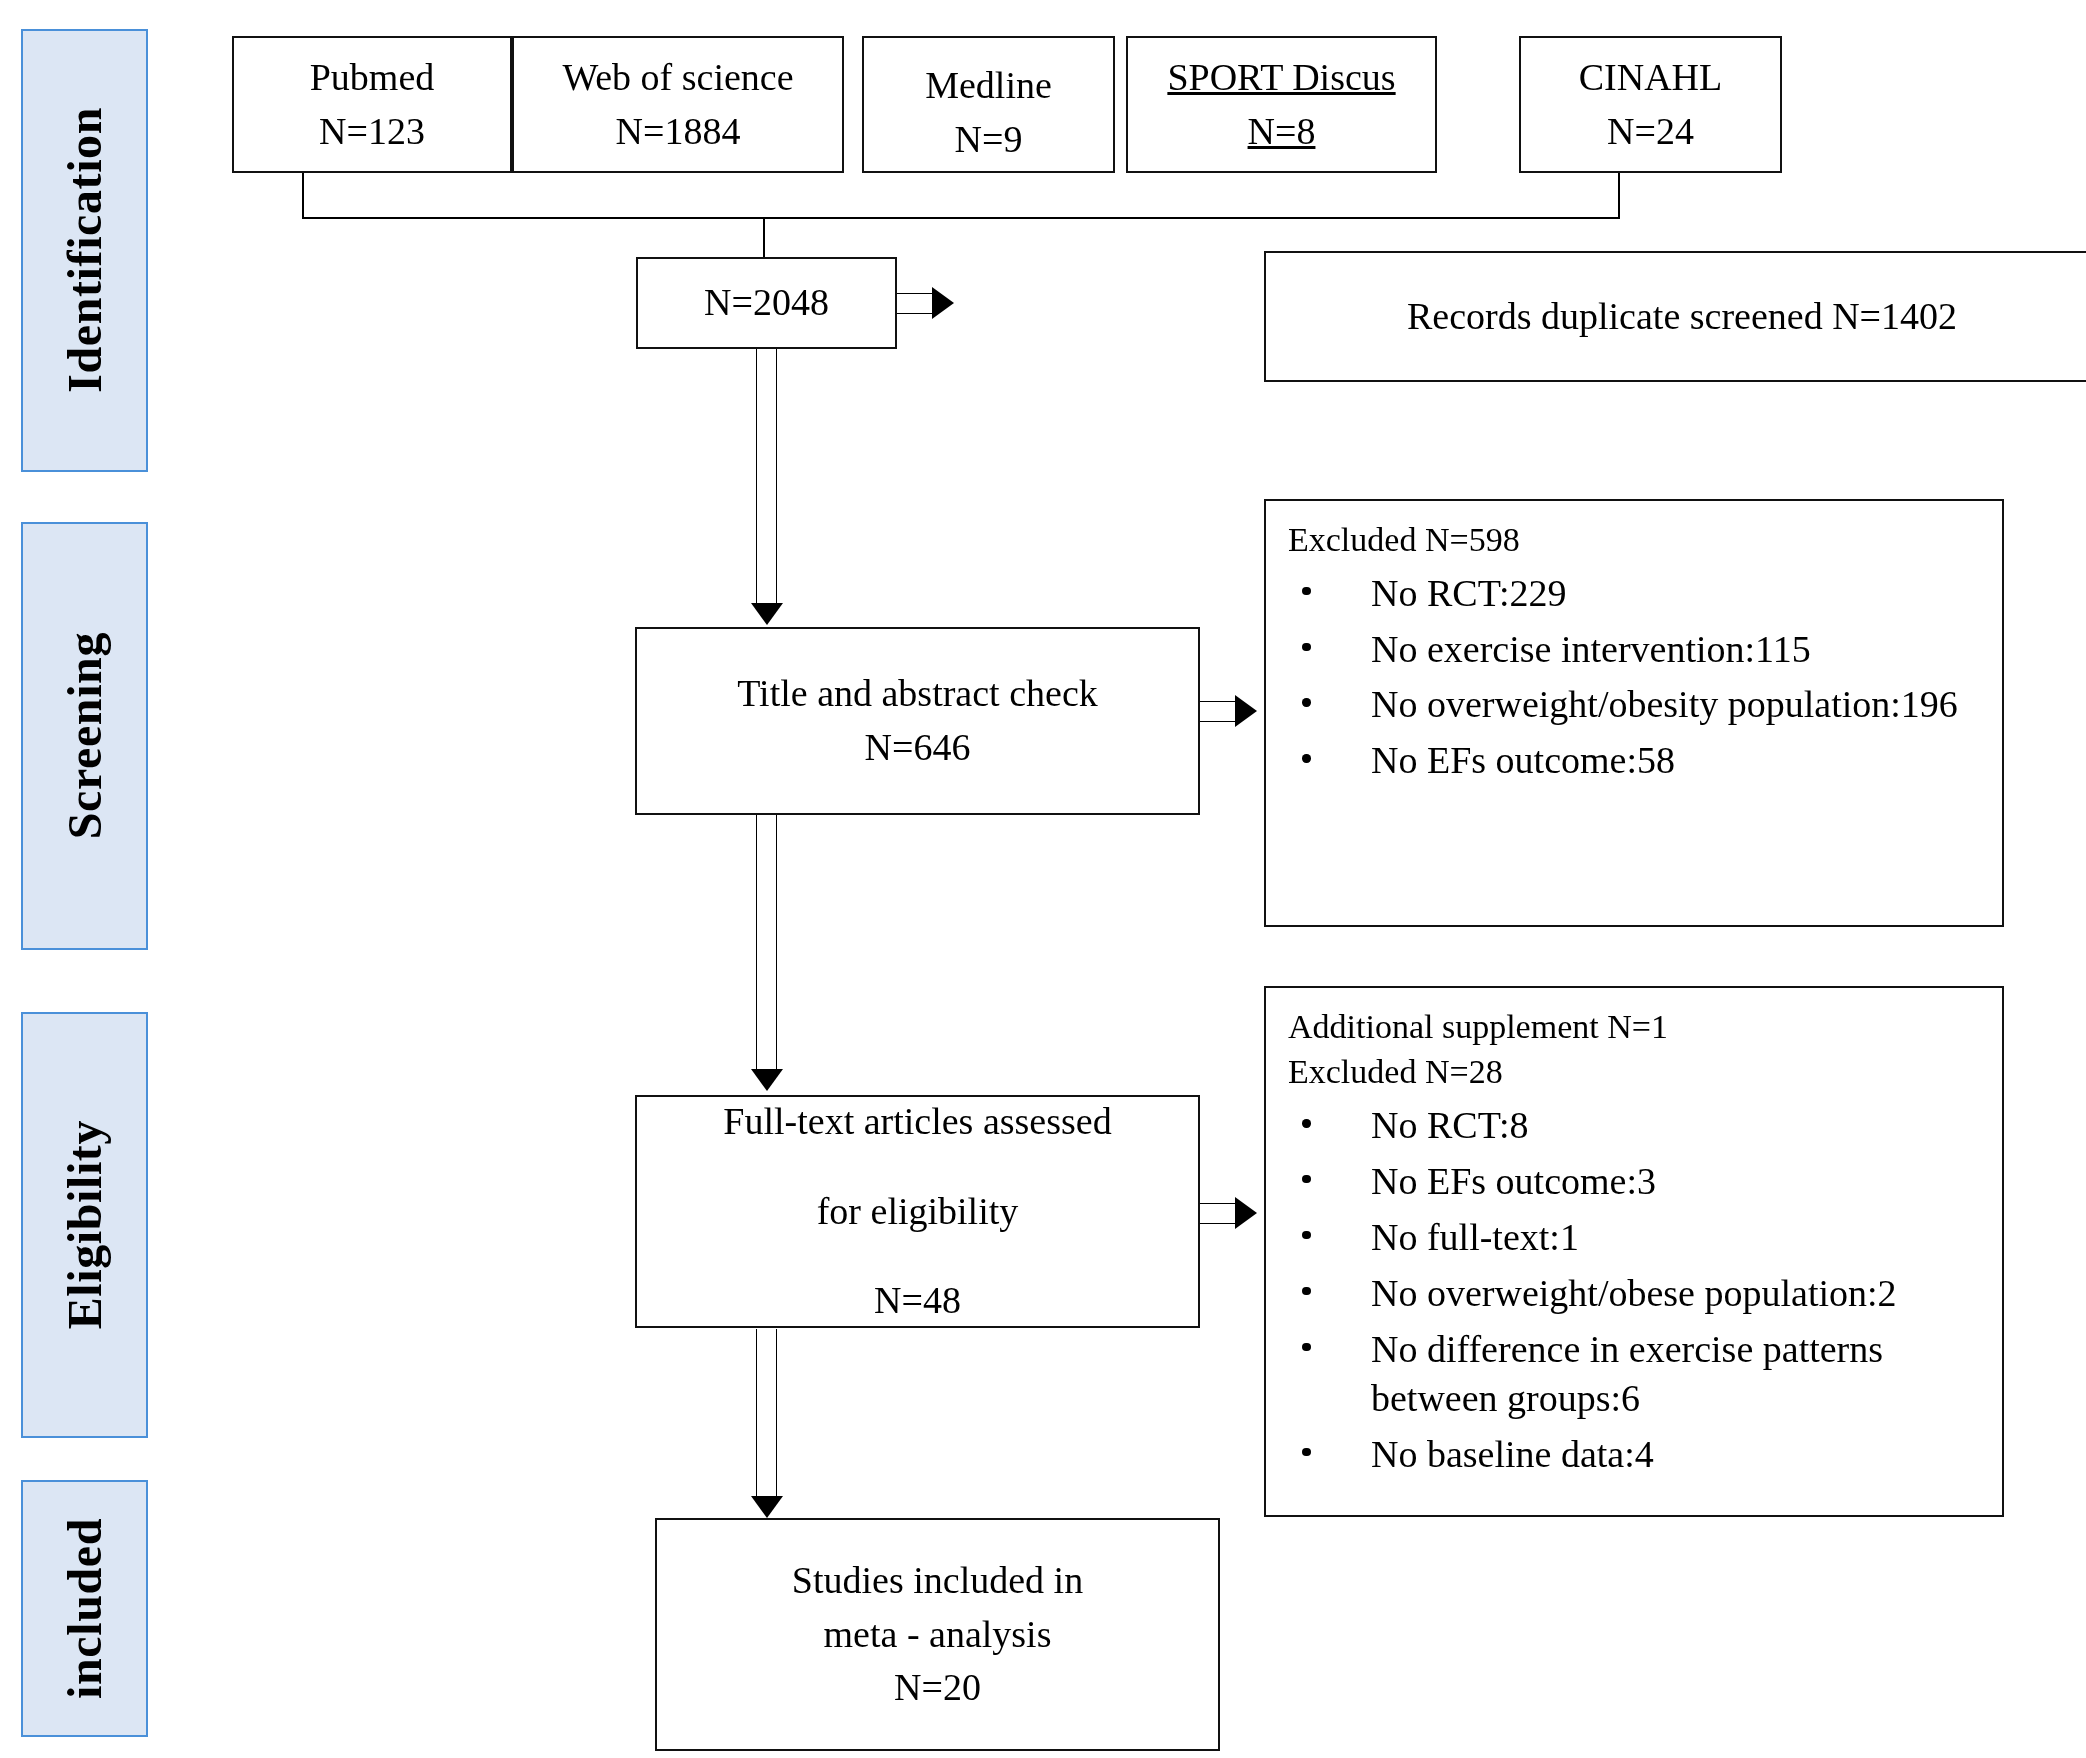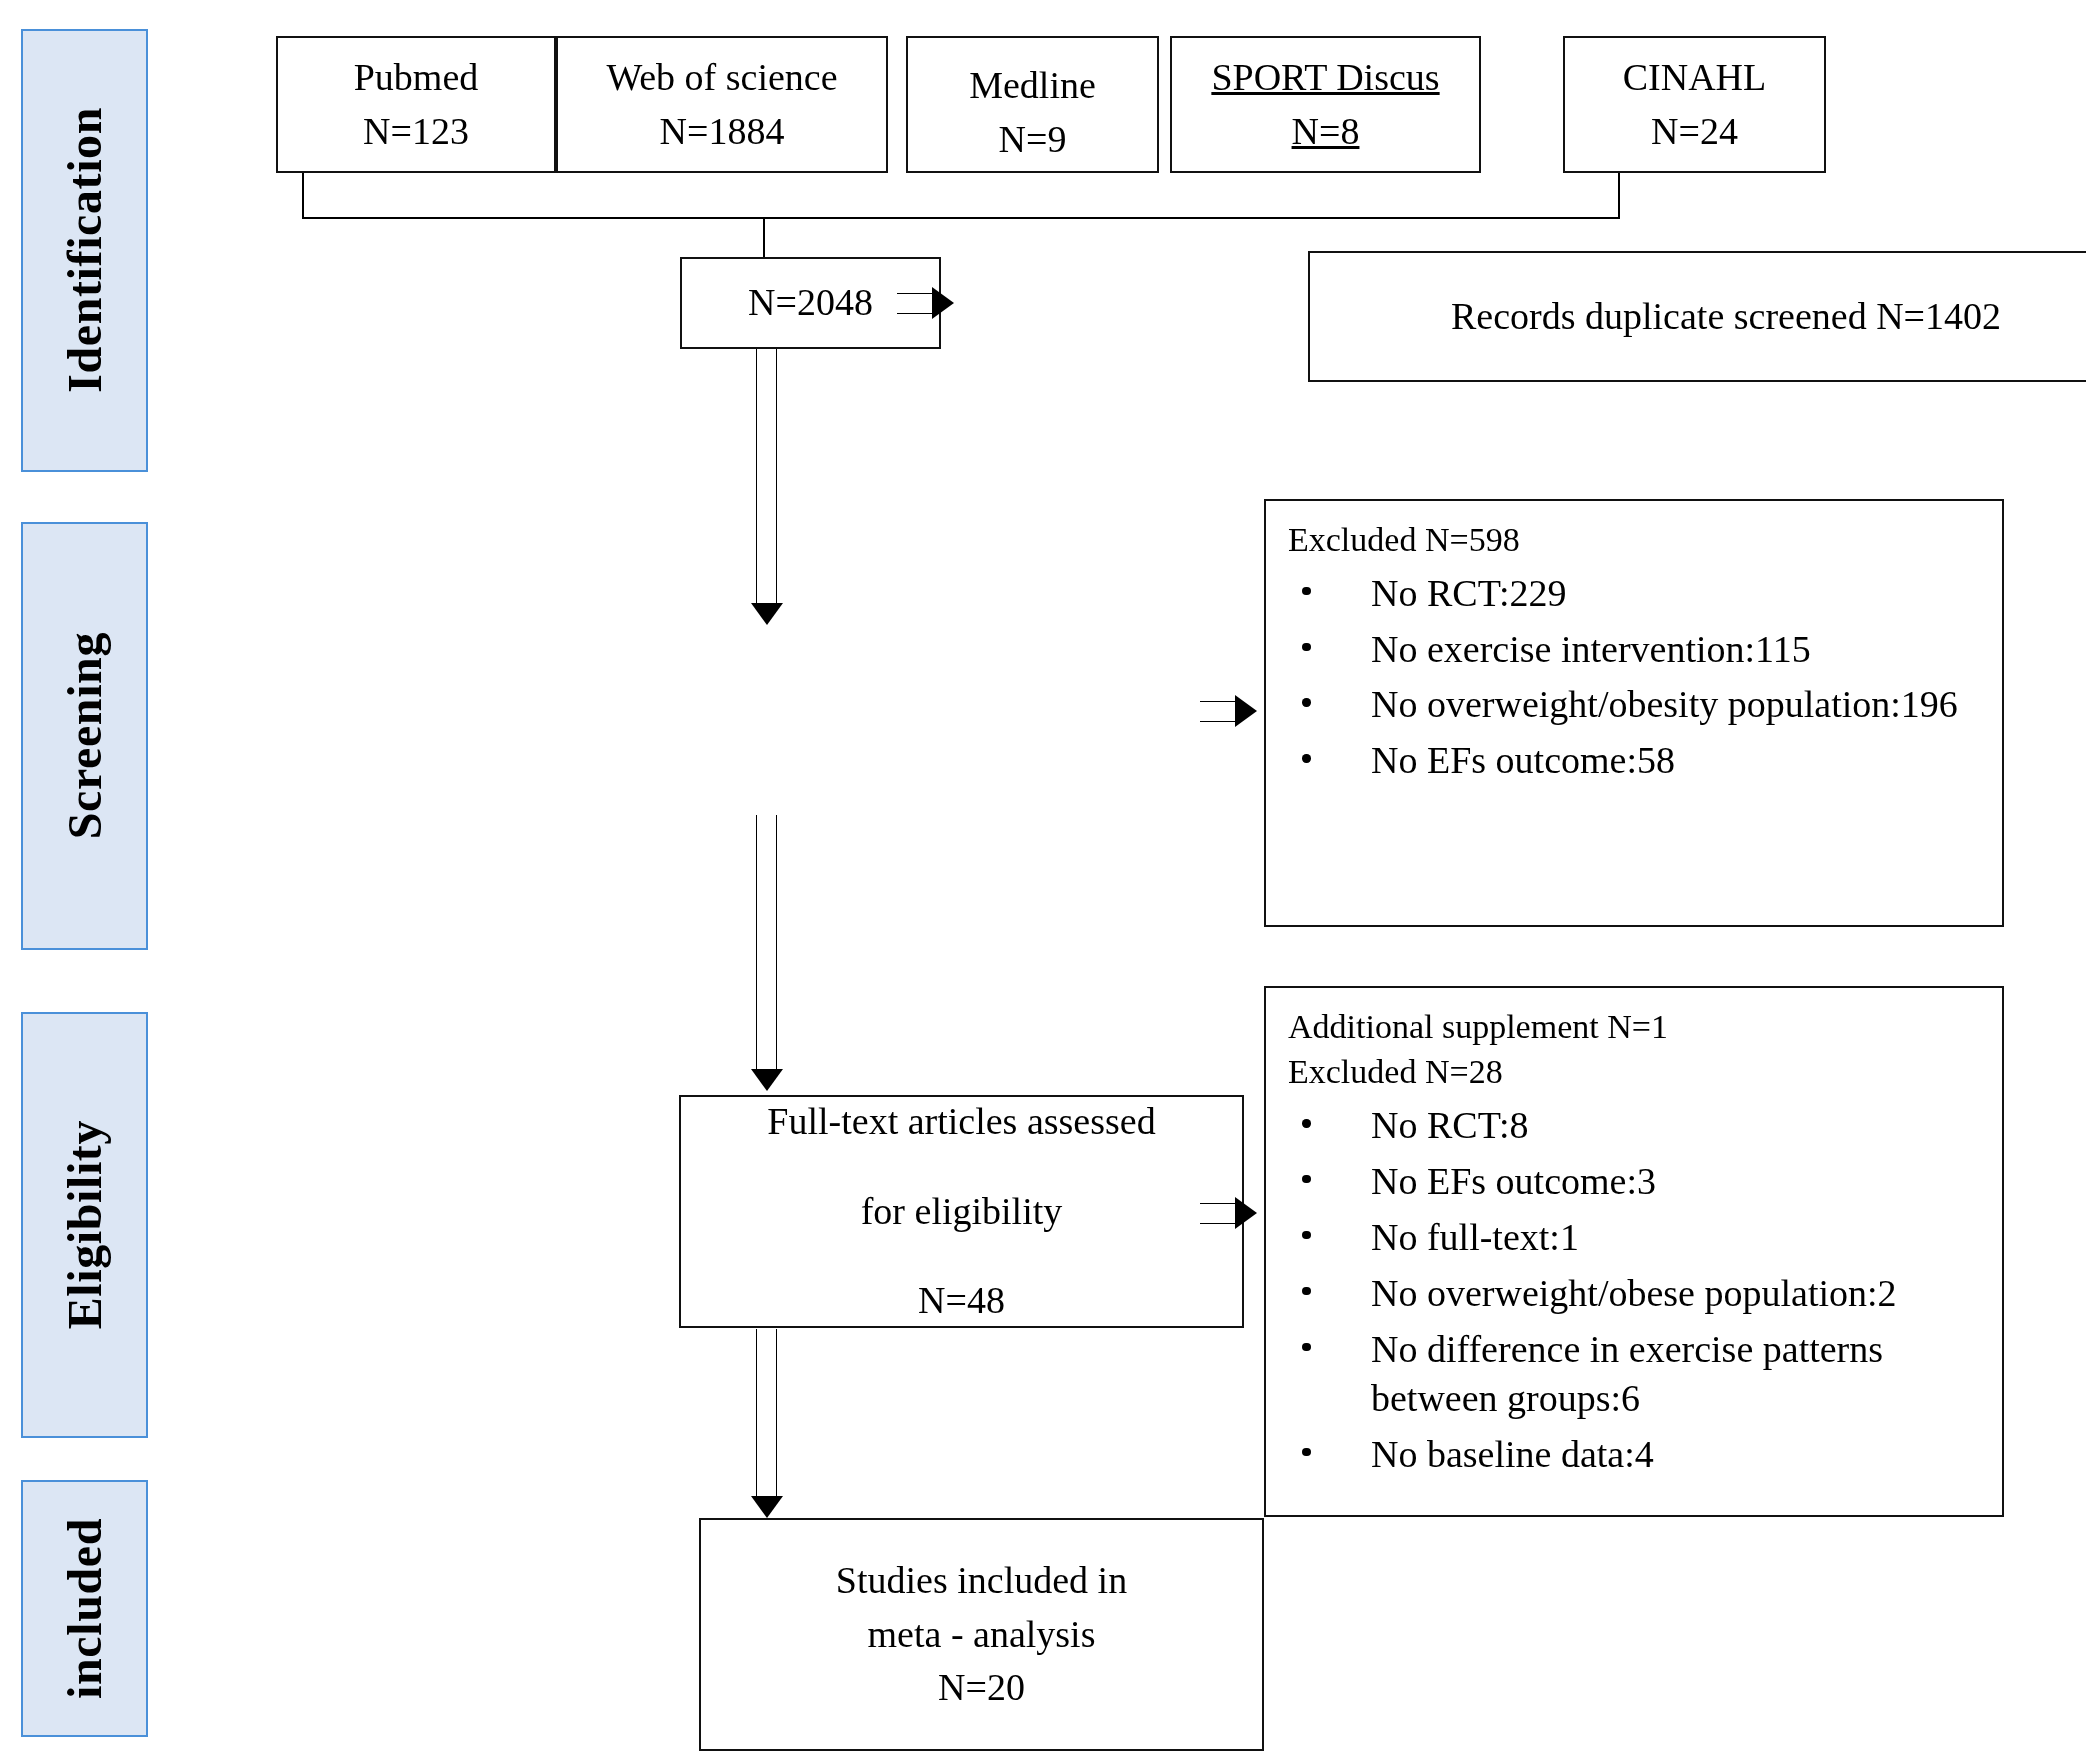--- a/index.html
+++ b/index.html
@@ -36,21 +36,21 @@
     flex-direction:column;
     align-items:center;
     justify-content:center;
     text-align:center;
     color:#000;
     font-size:38px;
     line-height:1.42;
     font-family:"Liberation Serif", serif;
   }
   .box .line{display:block;white-space:nowrap;}
-  .box.pad{padding:3.9px 6.5px;margin-left:44px;}
+  .box.pad{padding:3.9px 6.5px;}
 
   
   .box.listbox{
     display:block;
     text-align:left;
     padding:17px 19.4px 17px 22px;
     justify-content:flex-start;
   }
   .box.listbox .hdr{display:block;font-size:34px;line-height:1.30;margin:0 0 1.3px 0;}
   .box.listbox ul{list-style:none;margin:0;padding:0;}
@@ -166,20 +166,24 @@
   <div class="shaft-h" style="left:897px;top:293px;width:38px;height:21px;"></div>
   <div class="head-h" style="left:932px;top:287px;"></div>
 
   <div class="box pad" style="left:1264px;top:251px;width:836px;height:131px;">
     <span class="line">Records duplicate screened N=1402</span>
   </div>
 
   <div class="shaft-v" style="left:756px;top:349px;width:21px;height:257px;"></div>
   <div class="head-v" style="left:751px;top:603px;"></div>
 
+  <div class="box pad" style="left:635px;top:627px;width:565px;height:188px;">
+    <span class="line">Title and abstract check</span>
+    <span class="line">N=646</span>
+  </div>
 
   <div class="shaft-h" style="left:1200px;top:701px;width:38px;height:21px;"></div>
   <div class="head-h" style="left:1235px;top:695px;"></div>
 
   <div class="box listbox" style="left:1264px;top:499px;width:740px;height:428px;">
     <span class="hdr">Excluded N=598</span>
     <ul>
       <li>
           <span class="cont">No RCT:229</span>
         </li>

